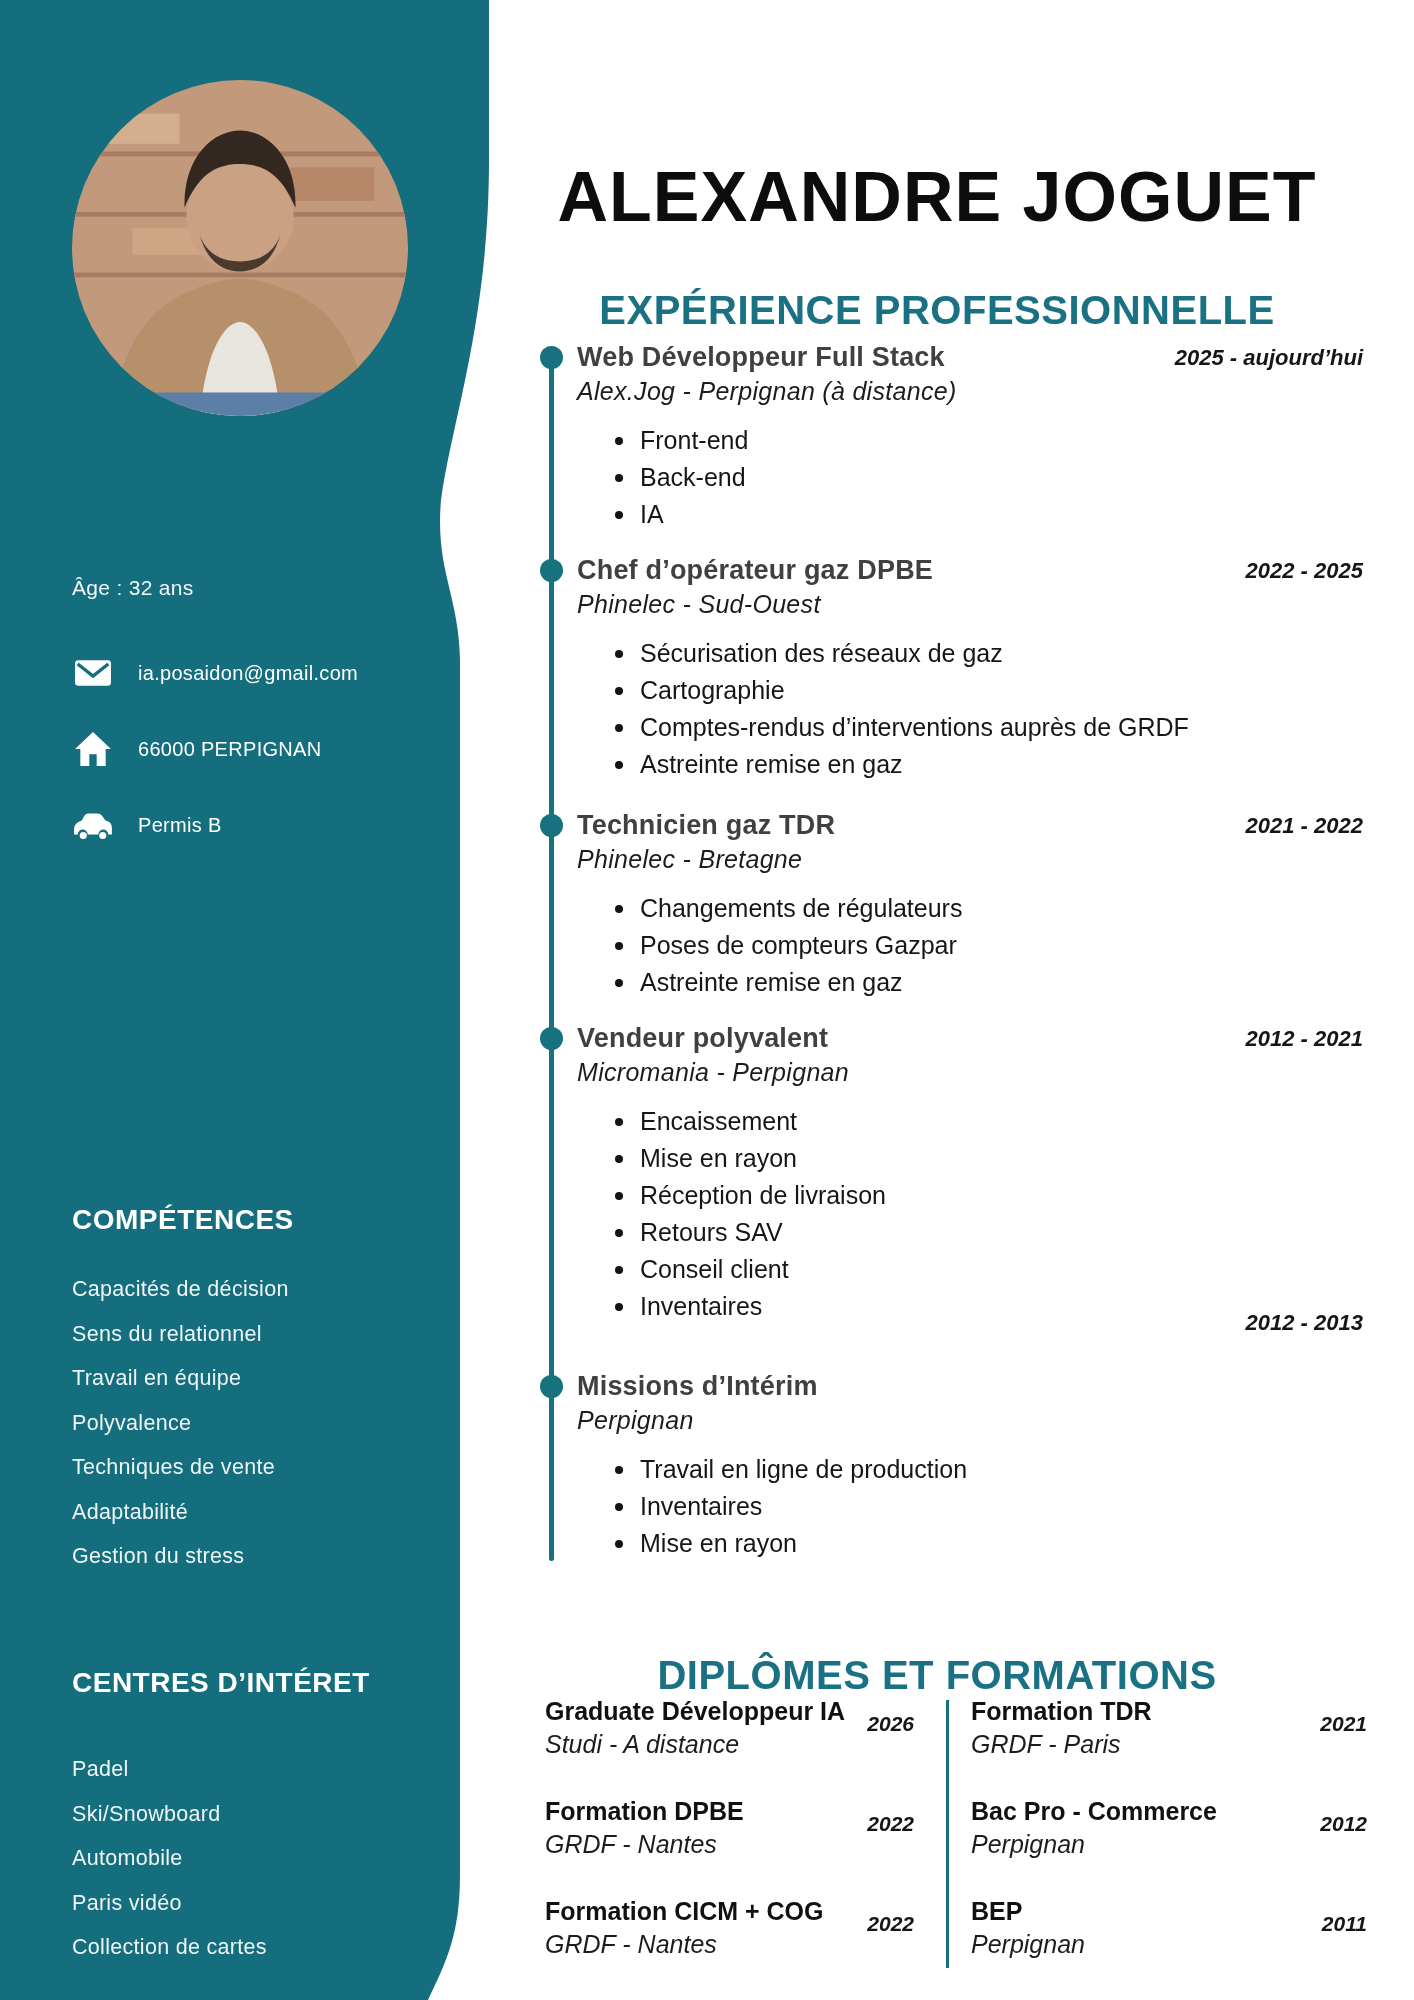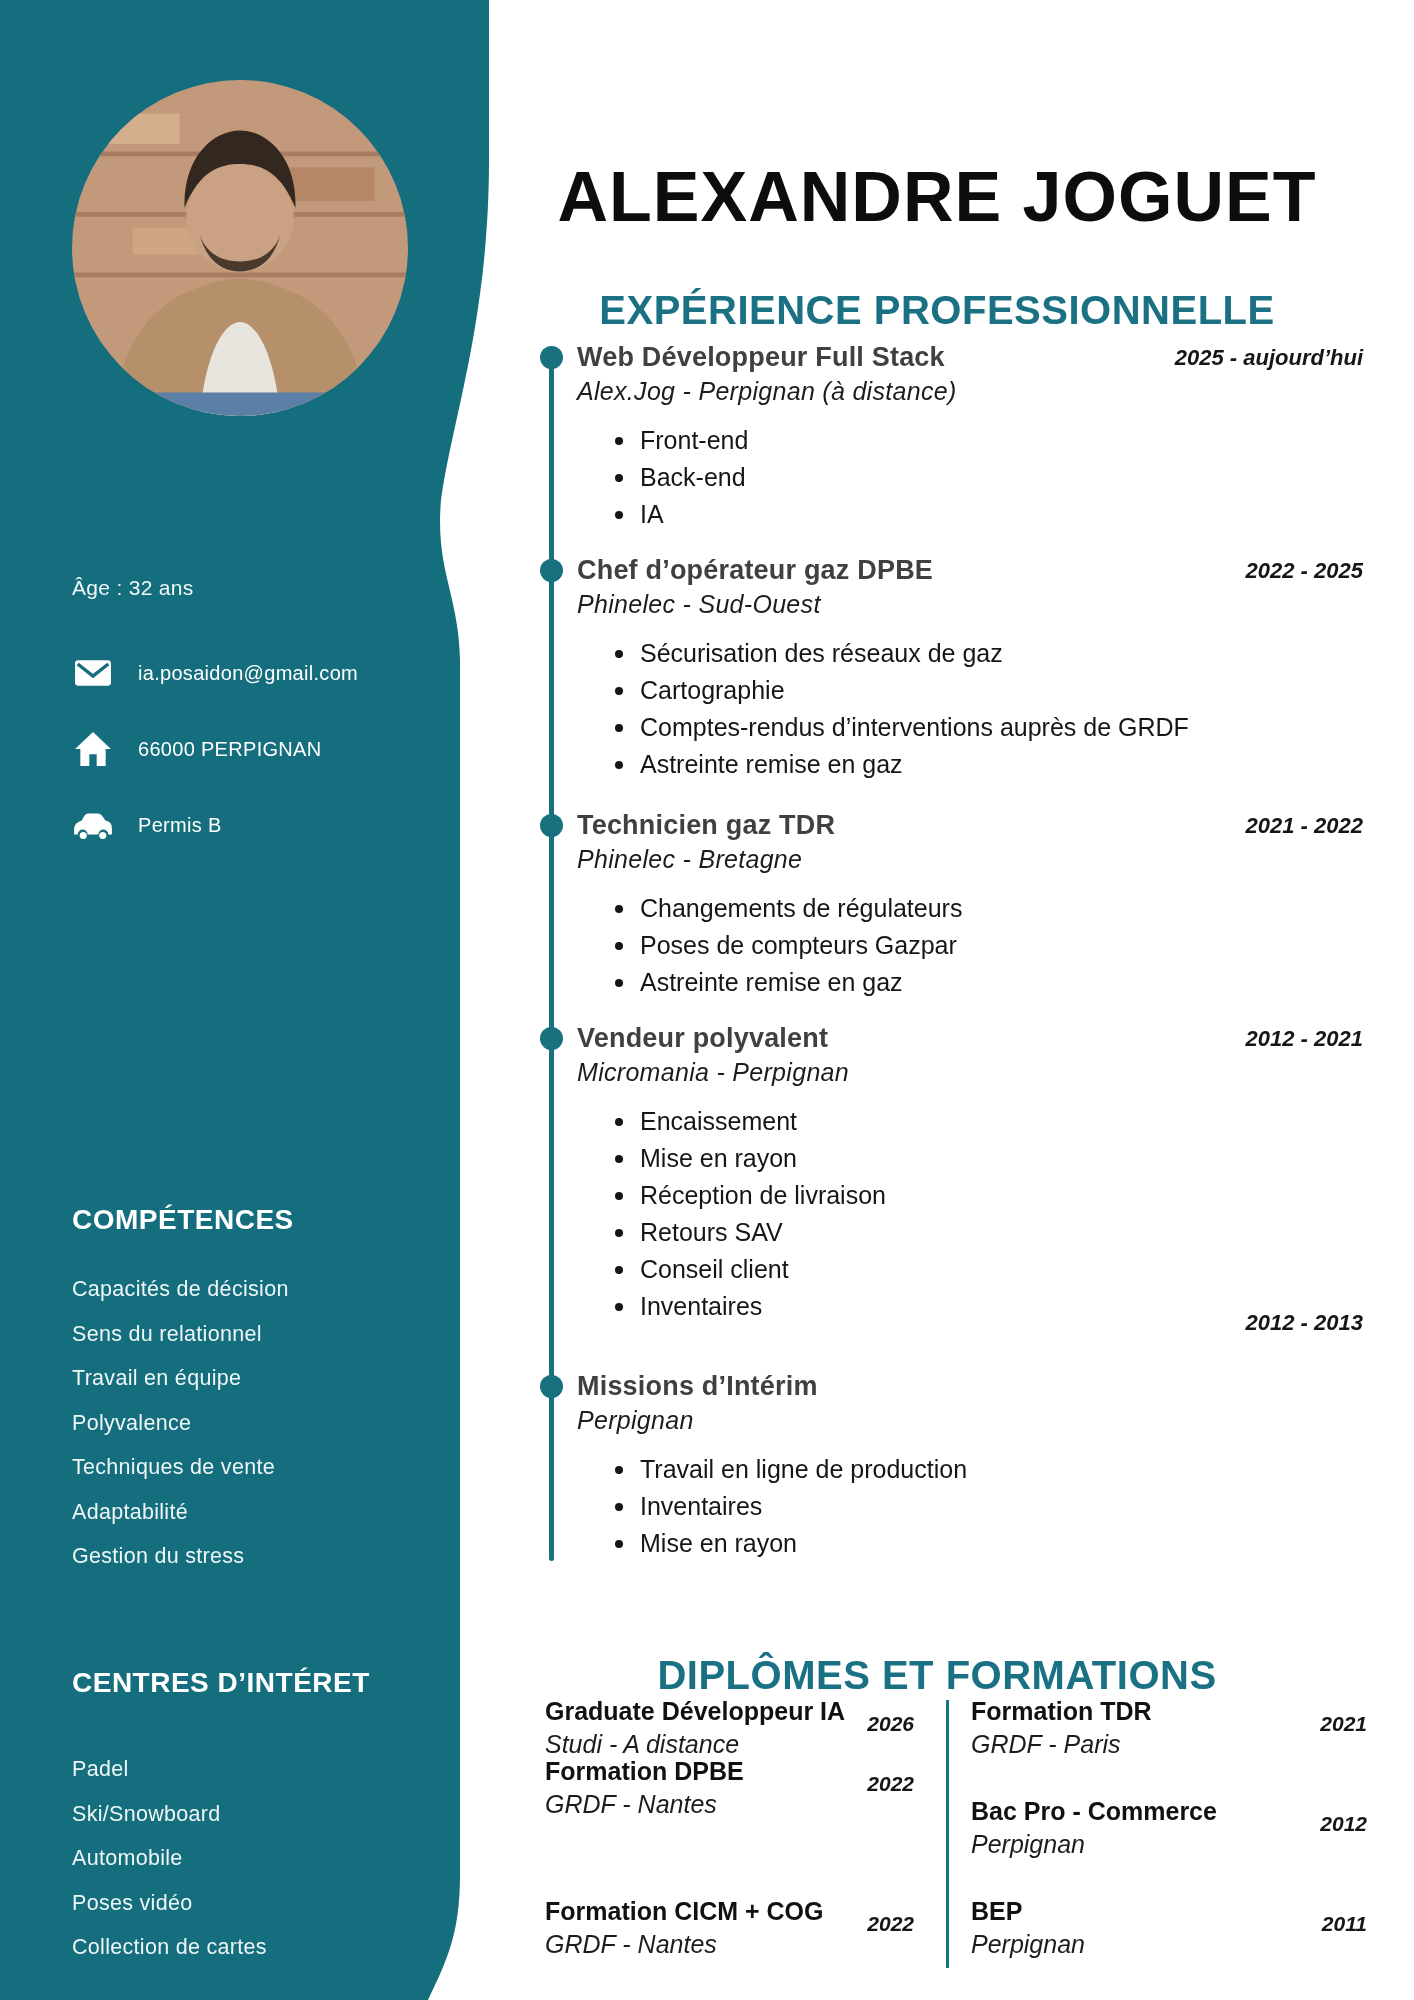--- a/index.html
+++ b/index.html
@@ -122,21 +122,21 @@
       <li>Techniques de vente</li>
       <li>Adaptabilité</li>
       <li>Gestion du stress</li>
     </ul>
 
   <div class="side-heading" style="top:1667px">CENTRES D’INTÉRET</div>
   <ul class="side-list" style="top:1759px" id="interests">
       <li>Padel</li>
       <li>Ski/Snowboard</li>
       <li>Automobile</li>
-      <li>Poses vidéo</li>
+      <li>Paris vidéo</li>
       <li>Collection de cartes</li>
     </ul>
 
   <h1 class="name">ALEXANDRE JOGUET</h1>
 
   <h2 class="section-heading h-exp">EXPÉRIENCE PROFESSIONNELLE</h2>
 
   <div class="timeline-line"></div>
   <div id="experience-zone">
       <div class="job" style="top: 340px;">
@@ -248,21 +248,21 @@
     </div>
 
   <h2 class="section-heading h-dip">DIPLÔMES ET FORMATIONS</h2>
   <div class="dip-divider"></div>
   <div id="diplomas-zone">
       <div class="dip colL" style="top: 1696px;">
         <h3 class="dip-title">Graduate Développeur IA</h3>
         <div class="dip-place">Studi - A distance</div>
         <div class="dip-year">2026</div>
       </div>
-      <div class="dip colL" style="top: 1756px;">
+      <div class="dip colL" style="top: 1796px;">
         <h3 class="dip-title">Formation DPBE</h3>
         <div class="dip-place">GRDF - Nantes</div>
         <div class="dip-year">2022</div>
       </div>
       <div class="dip colL" style="top: 1896px;">
         <h3 class="dip-title">Formation CICM + COG</h3>
         <div class="dip-place">GRDF - Nantes</div>
         <div class="dip-year">2022</div>
       </div>
       <div class="dip colR" style="top: 1696px;">

